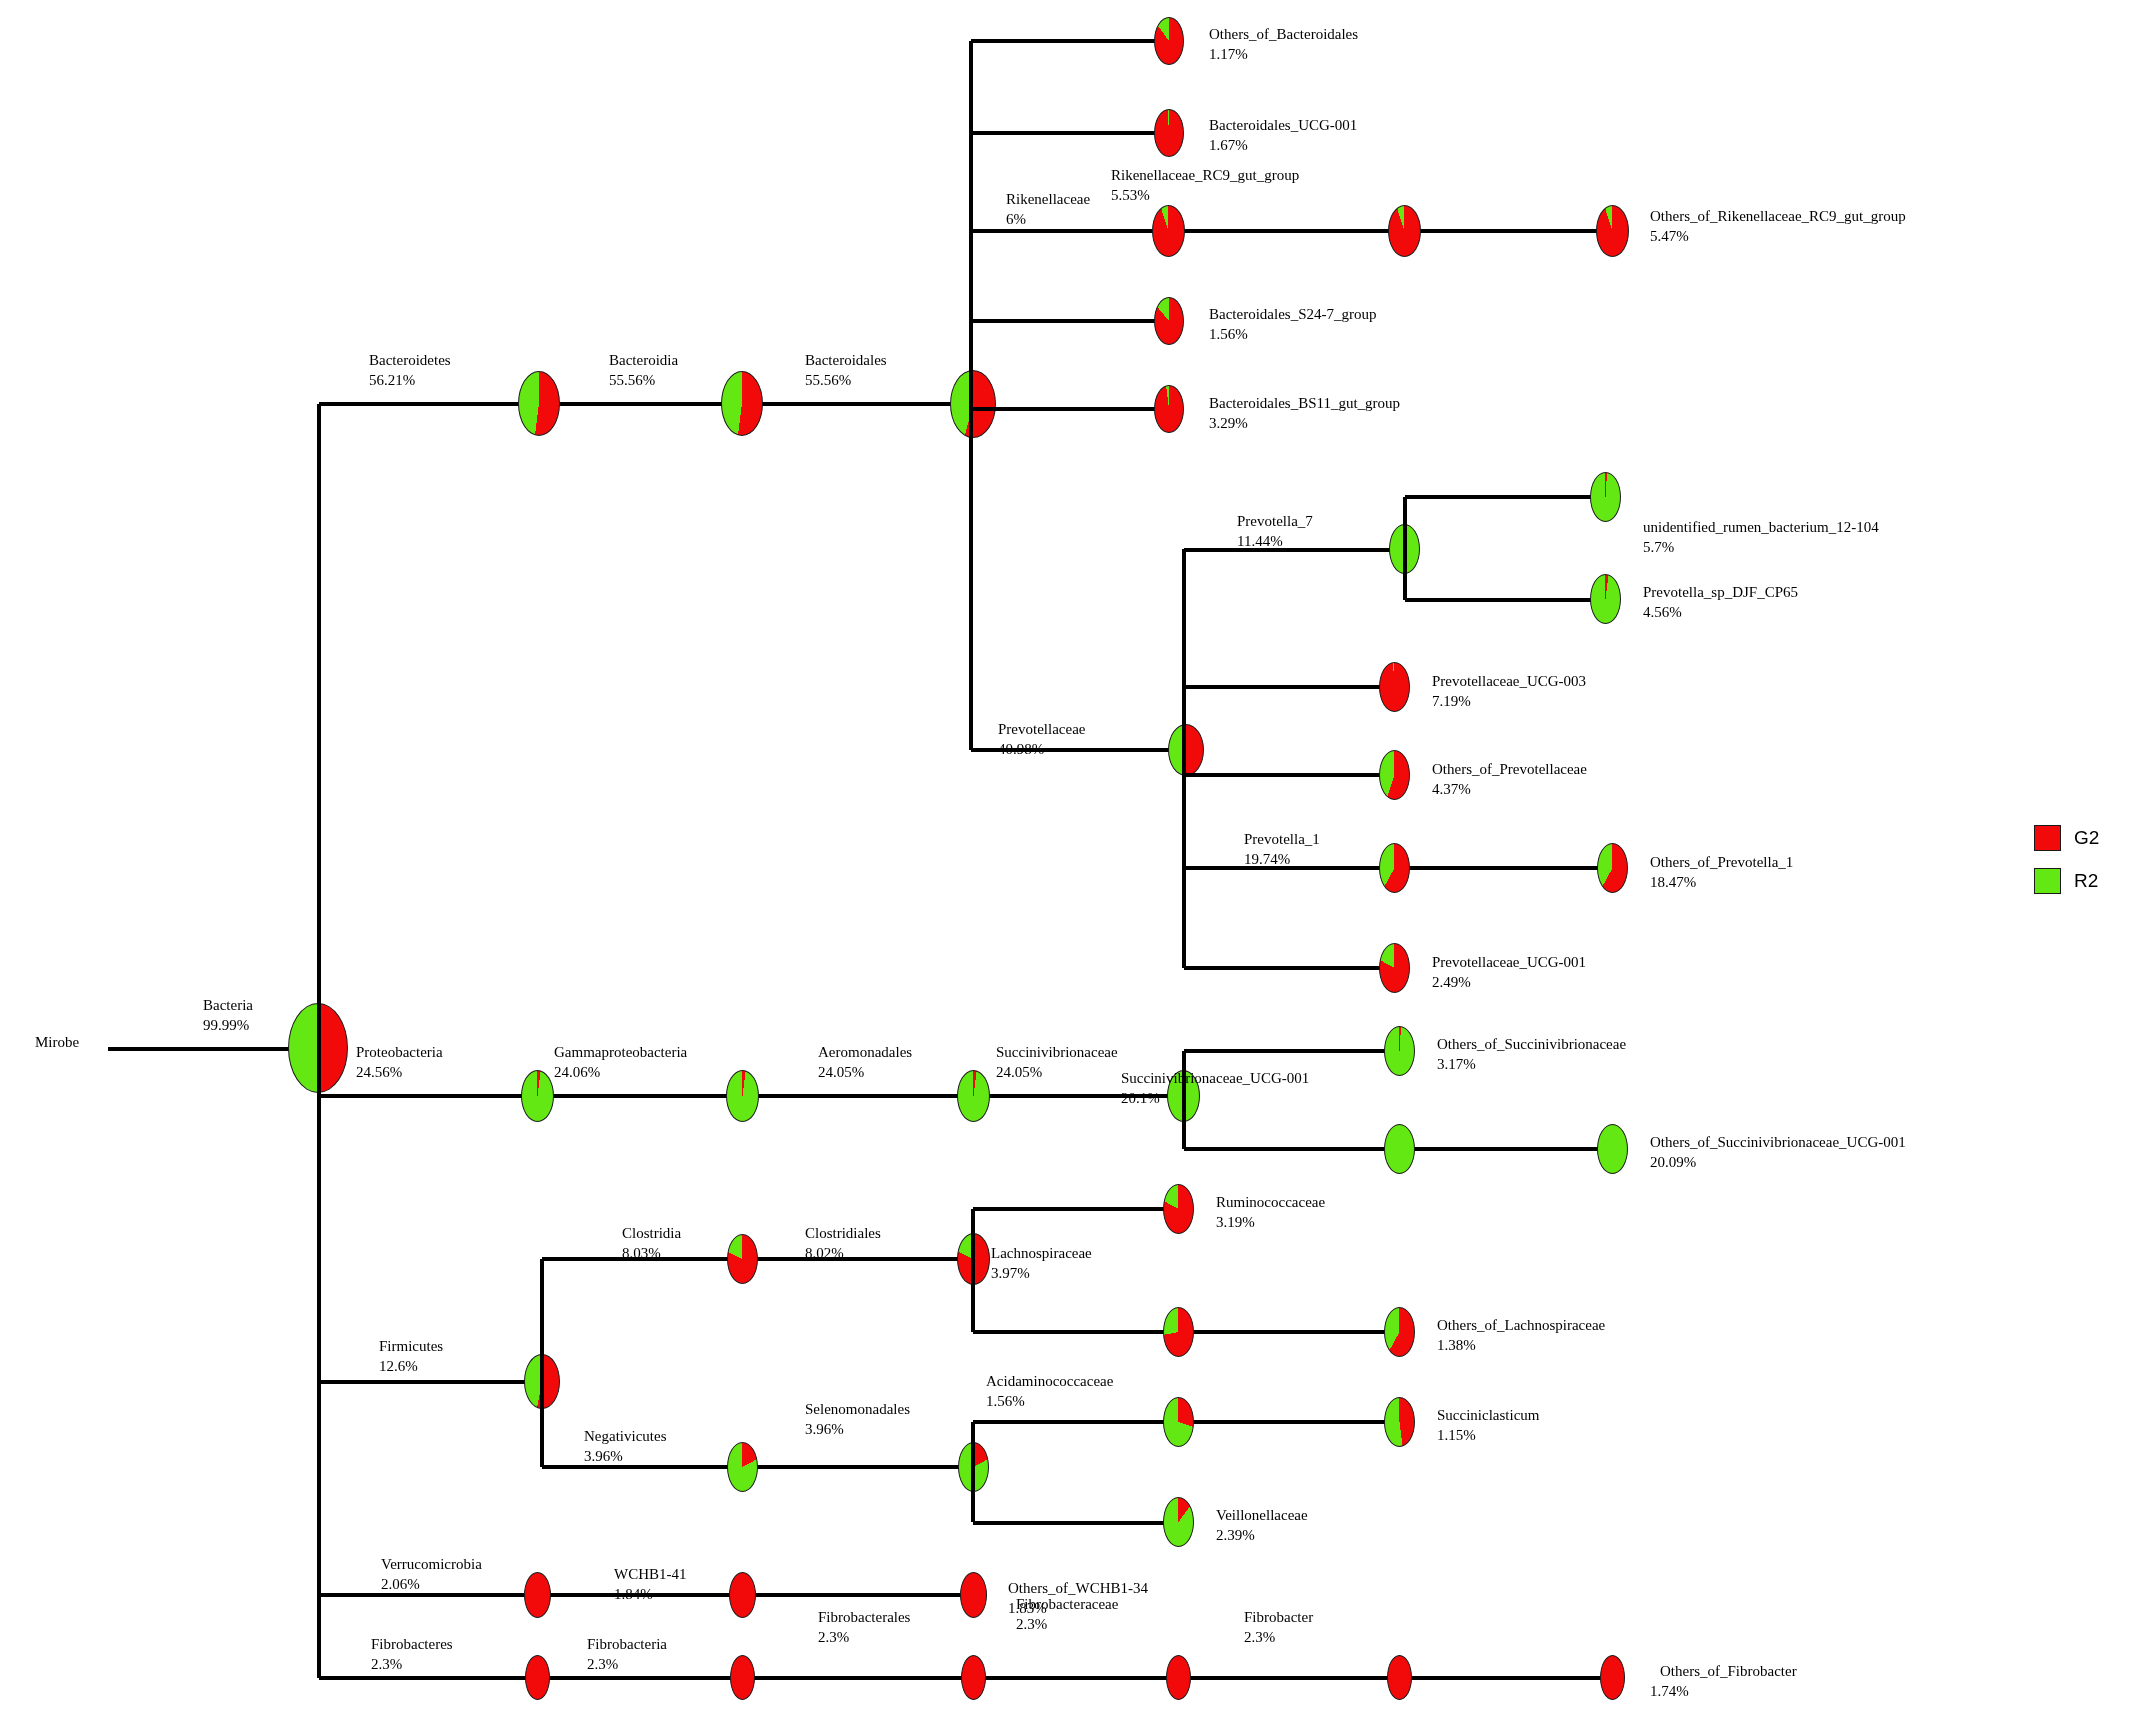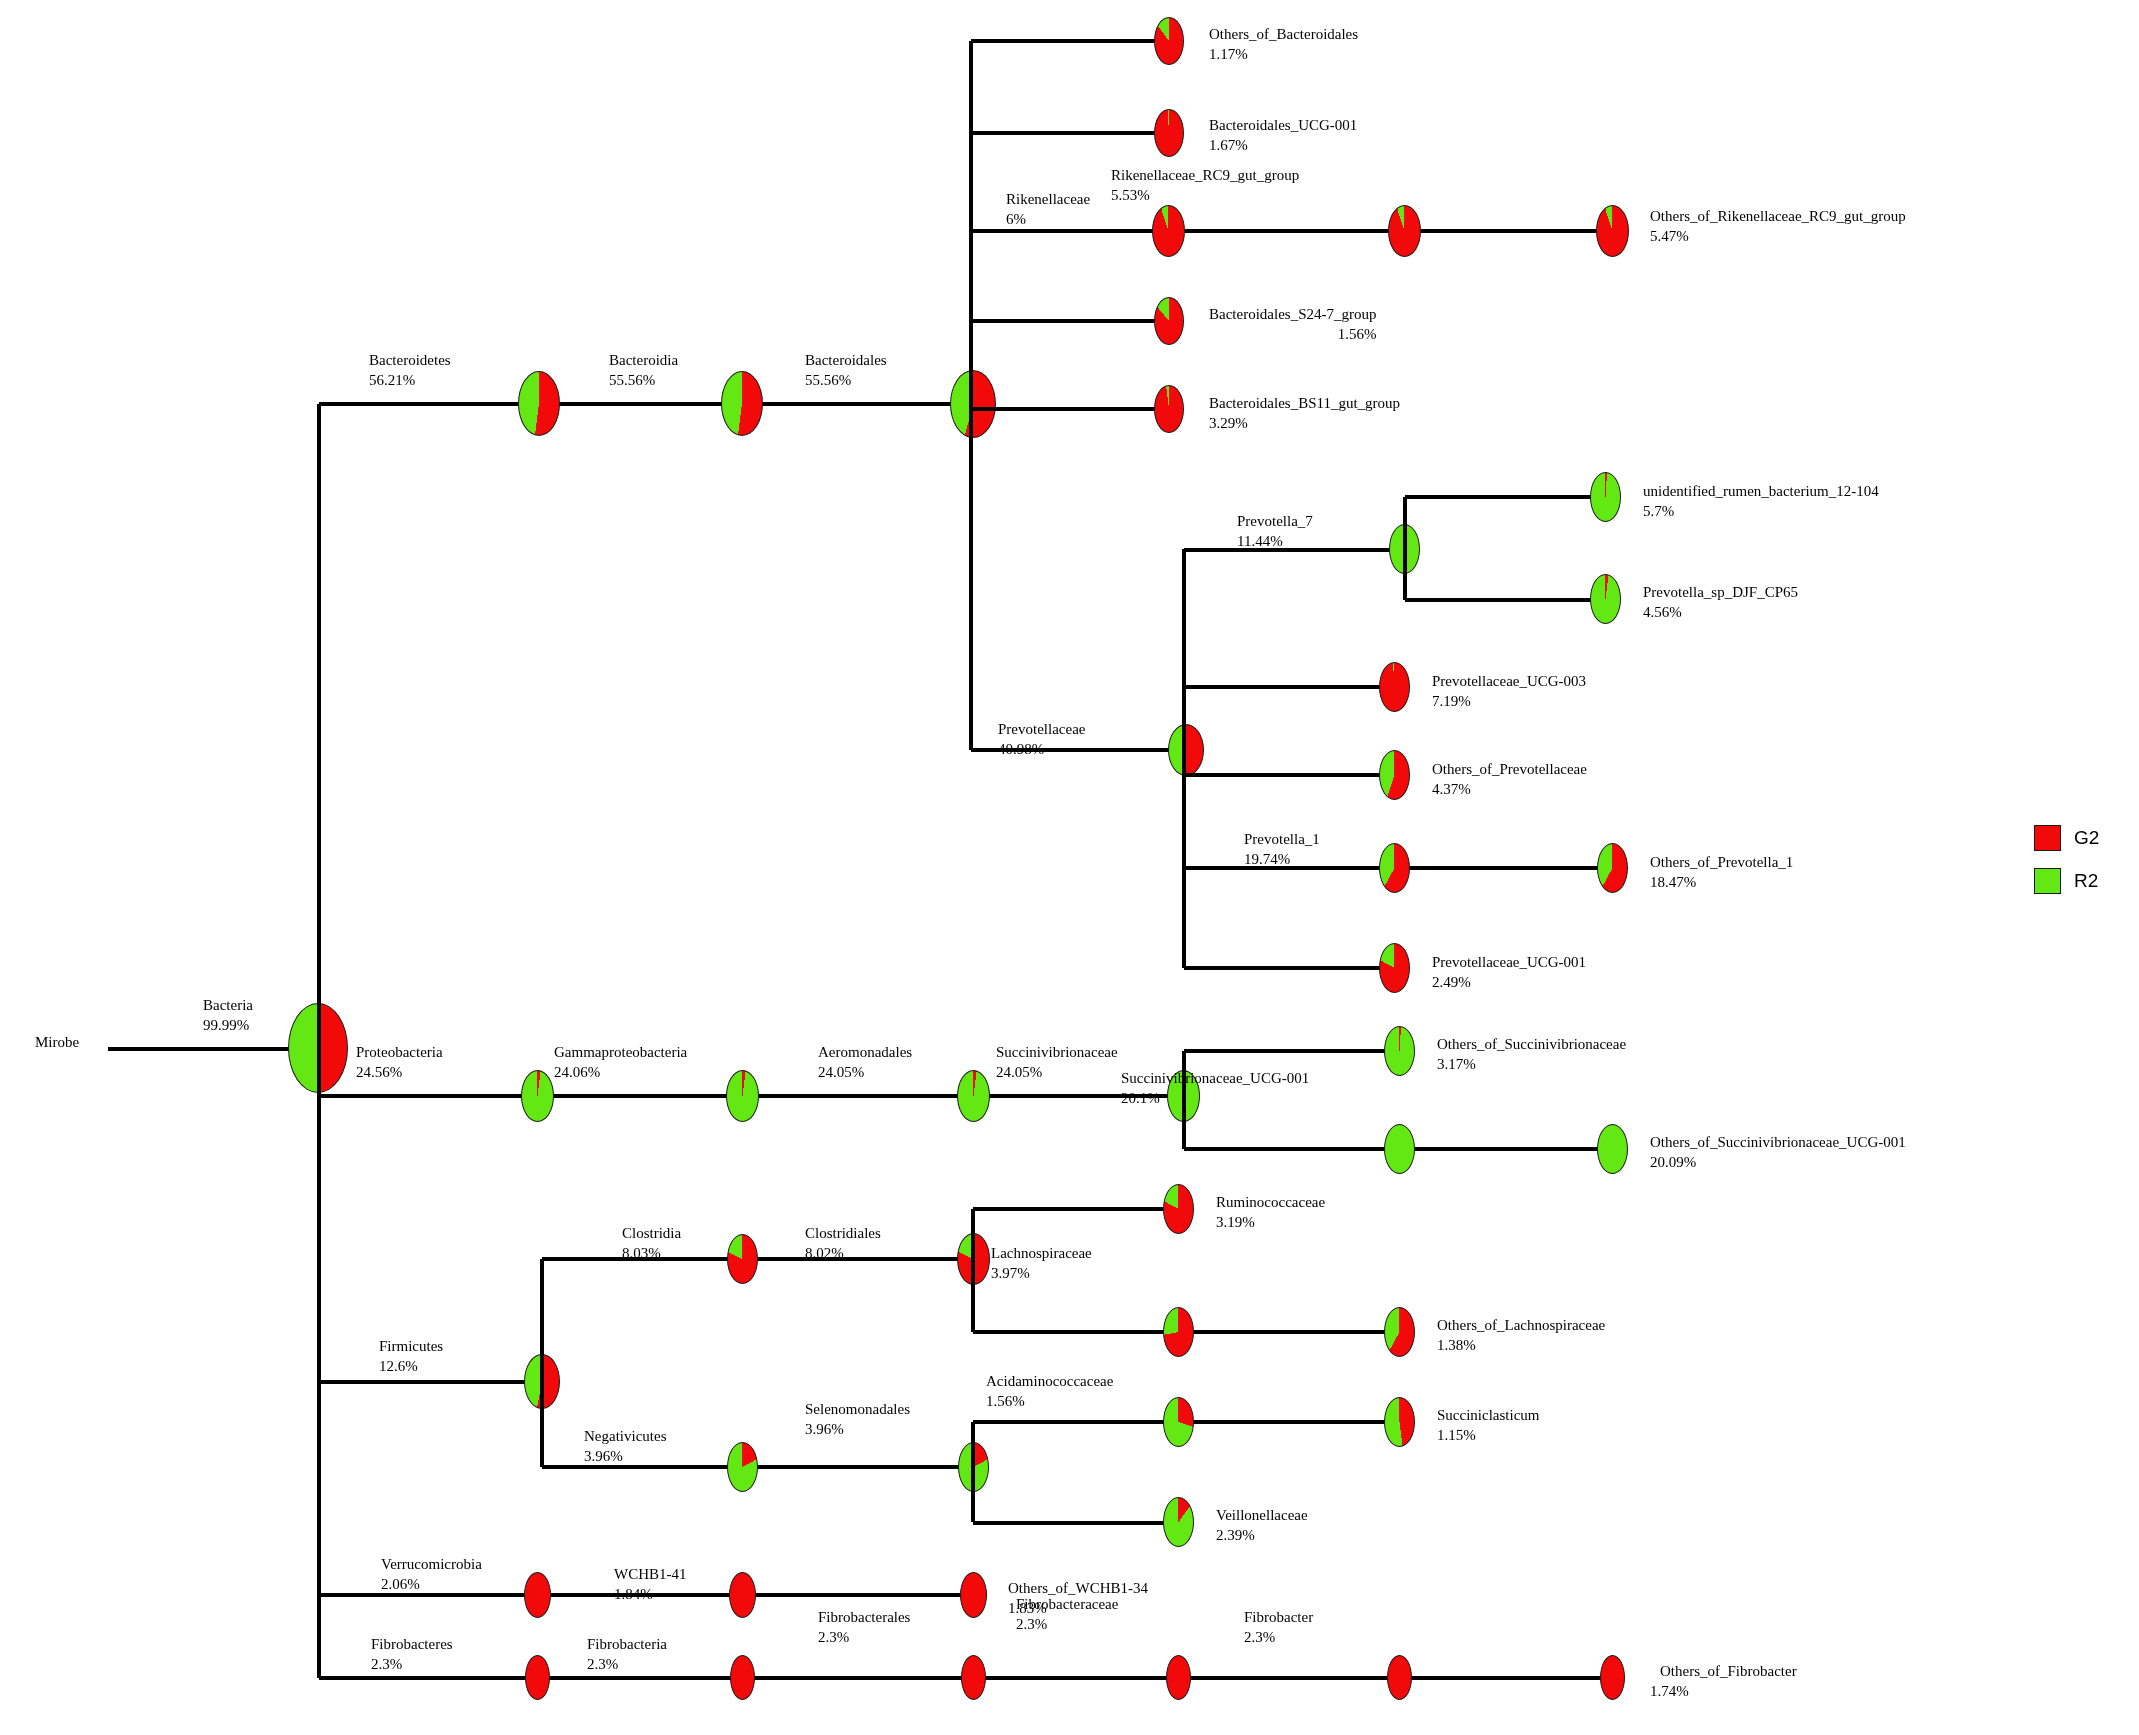--- a/index.html
+++ b/index.html
@@ -69,21 +69,21 @@
       <span class="pct">5.53%</span>
     </div>
     <div class="pie" style="left: 1388px; top: 205px; width: 33px; height: 52px; background: conic-gradient(rgb(242, 10, 10) 0%, rgb(242, 10, 10) 95%, rgb(99, 232, 19) 95%, rgb(99, 232, 19) 100%);"></div>
     <div class="pie" style="left: 1596px; top: 205px; width: 33px; height: 52px; background: conic-gradient(rgb(242, 10, 10) 0%, rgb(242, 10, 10) 95%, rgb(99, 232, 19) 95%, rgb(99, 232, 19) 100%);"></div>
     <div class="lbl" style="left: 1650px; text-align: left; top: 207px;">
       <span style="display: block;">Others_of_Rikenellaceae_RC9_gut_group</span>
       <span class="pct">5.47%</span>
     </div>
     <div class="hline" style="left: 971px; top: 319px; width: 198px;"></div>
     <div class="pie" style="left: 1154px; top: 297px; width: 30px; height: 48px; background: conic-gradient(rgb(242, 10, 10) 0%, rgb(242, 10, 10) 89%, rgb(99, 232, 19) 89%, rgb(99, 232, 19) 100%);"></div>
-    <div class="lbl" style="left: 1209px; text-align: right; top: 305px;">
+    <div class="lbl" style="left: 1209px; text-align: left; top: 305px;">
       <span style="display: block;">Bacteroidales_S24-7_group</span>
       <span class="pct">1.56%</span>
     </div>
     <div class="hline" style="left: 971px; top: 407px; width: 198px;"></div>
     <div class="pie" style="left: 1154px; top: 385px; width: 30px; height: 48px; background: conic-gradient(rgb(242, 10, 10) 0%, rgb(242, 10, 10) 98%, rgb(99, 232, 19) 98%, rgb(99, 232, 19) 100%);"></div>
     <div class="lbl" style="left: 1209px; text-align: left; top: 394px;">
       <span style="display: block;">Bacteroidales_BS11_gut_group</span>
       <span class="pct">3.29%</span>
     </div>
     <div class="hline" style="left: 971px; top: 748px; width: 213px;"></div>
@@ -96,21 +96,21 @@
     <div class="hline" style="left: 1184px; top: 548px; width: 221px;"></div>
     <div class="lbl" style="left: 1237px; text-align: left; top: 512px;">
       <span style="display: block;">Prevotella_7</span>
       <span class="pct">11.44%</span>
     </div>
     <div class="pie" style="left: 1389px; top: 524px; width: 31px; height: 50px; background: conic-gradient(rgb(242, 10, 10) 0%, rgb(242, 10, 10) 2%, rgb(99, 232, 19) 2%, rgb(99, 232, 19) 100%);"></div>
     <div class="vline" style="left: 1403px; top: 497px; height: 103px;"></div>
     <div class="hline" style="left: 1405px; top: 495px; width: 201px;"></div>
     <div class="pie" style="left: 1590px; top: 472px; width: 31px; height: 50px; background: conic-gradient(rgb(242, 10, 10) 0%, rgb(242, 10, 10) 1%, rgb(99, 232, 19) 1%, rgb(99, 232, 19) 100%);"></div>
     <div class="lbl" style="left: 1643px; text-align: left; top: 482px;">
-      <span style="display: block;">unidentified_rumen_bacterium_12-104</span>
+      <span style="display: block; margin-top: 36px;">unidentified_rumen_bacterium_12-104</span>
       <span class="pct">5.7%</span>
     </div>
     <div class="hline" style="left: 1405px; top: 598px; width: 201px;"></div>
     <div class="pie" style="left: 1590px; top: 574px; width: 31px; height: 50px; background: conic-gradient(rgb(242, 10, 10) 0%, rgb(242, 10, 10) 2%, rgb(99, 232, 19) 2%, rgb(99, 232, 19) 100%);"></div>
     <div class="lbl" style="left: 1643px; text-align: left; top: 583px;">
       <span style="display: block;">Prevotella_sp_DJF_CP65</span>
       <span class="pct">4.56%</span>
     </div>
     <div class="hline" style="left: 1184px; top: 685px; width: 211px;"></div>
     <div class="pie" style="left: 1379px; top: 662px; width: 31px; height: 50px; background: conic-gradient(rgb(242, 10, 10) 0%, rgb(242, 10, 10) 99%, rgb(99, 232, 19) 99%, rgb(99, 232, 19) 100%);"></div>

